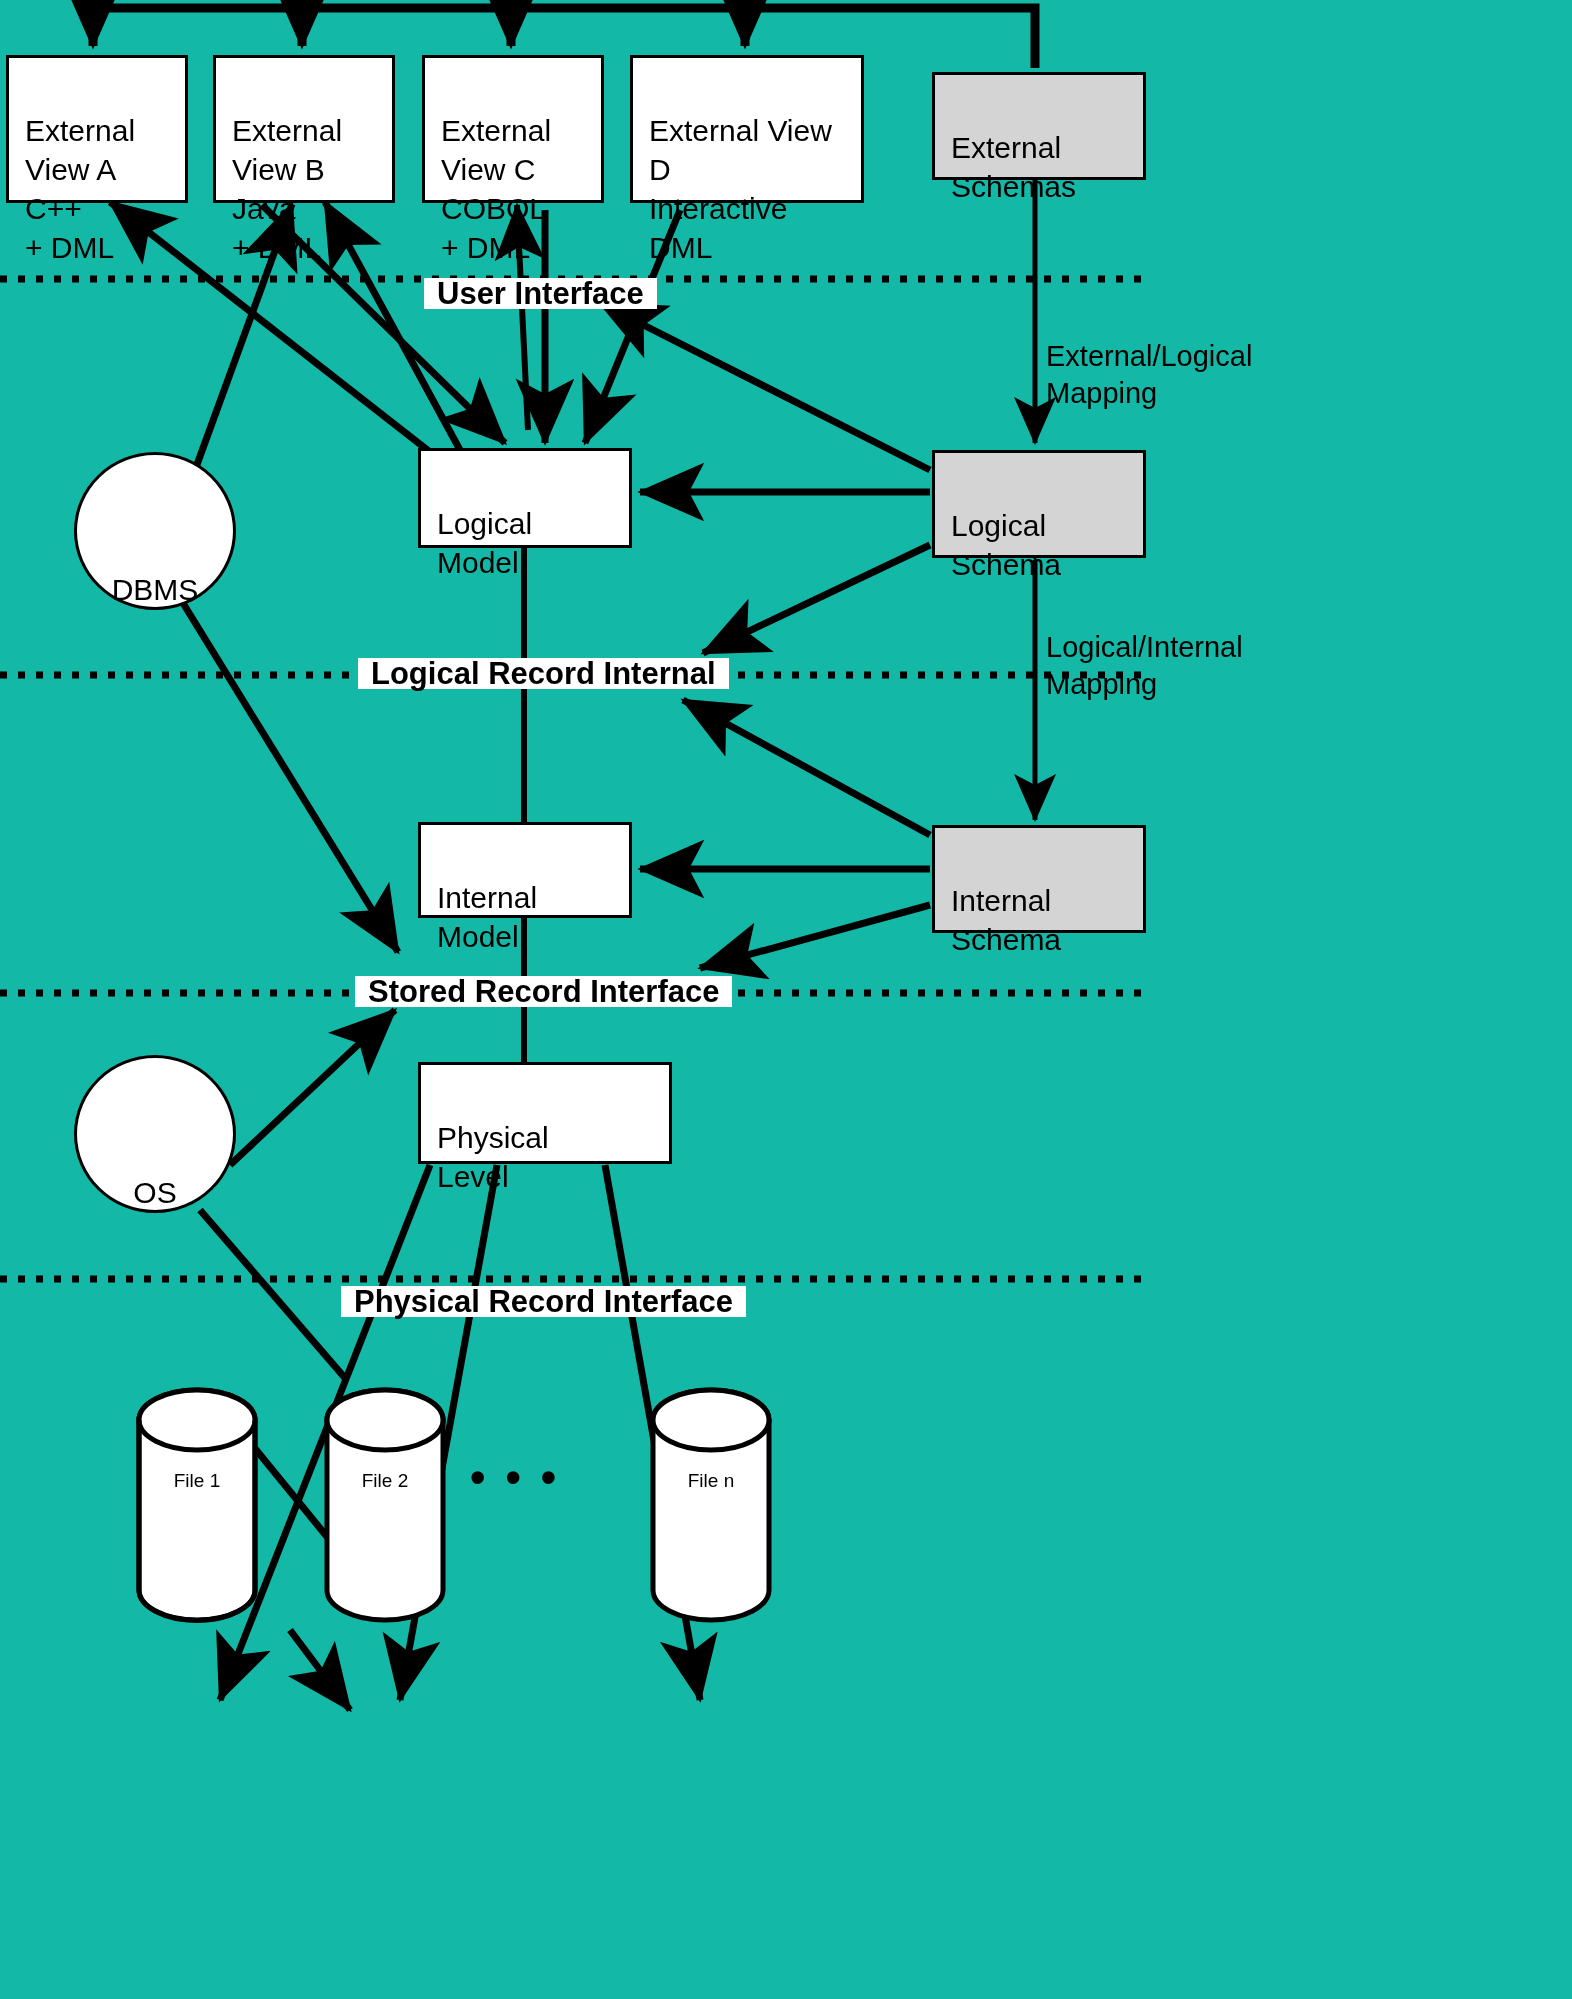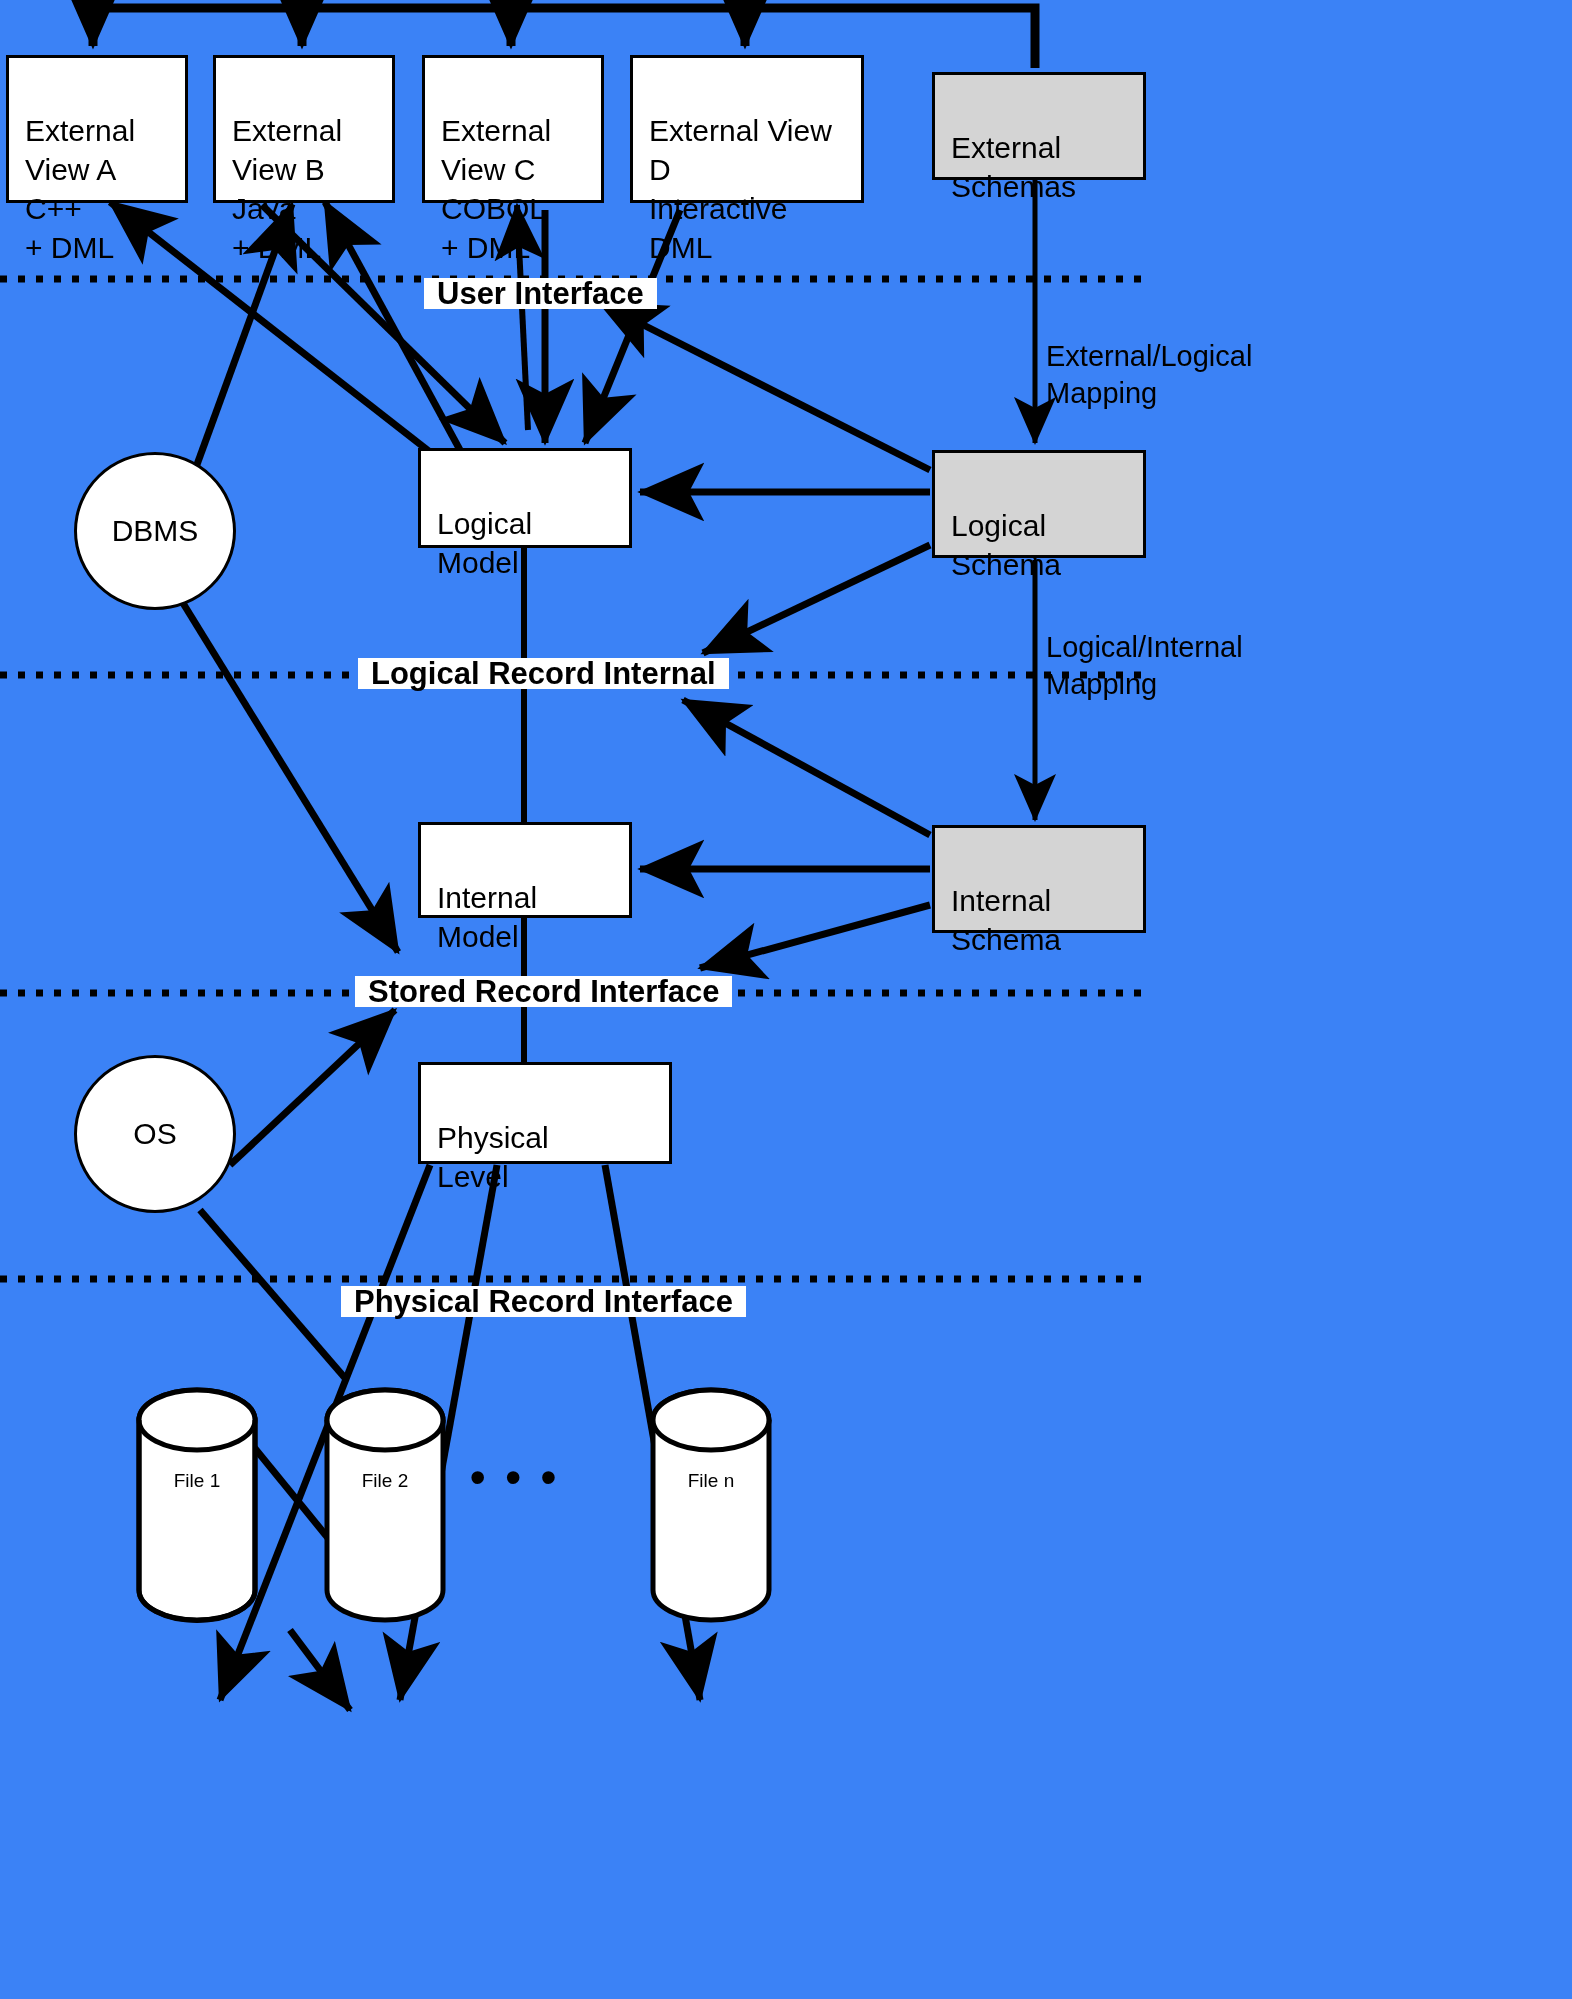--- a/index.html
+++ b/index.html
@@ -4,21 +4,21 @@
 <style>
   html, body {
     margin: 0;
     padding: 0;
     background: #ffffff;
   }
   #stage {
     position: relative;
     width: 1572px;
     height: 1999px;
-    background: #3b82f6;
+    background: #14b8a6;
     font-family: "Liberation Sans", sans-serif;
     overflow: hidden;
   }
   svg.layer {
     position: absolute;
     top: 0; left: 0;
     width: 1572px;
     height: 1999px;
   }
   .node-box {
@@ -35,21 +35,21 @@
   .node-box.shaded {
     background: #d4d4d4;
   }
   .circle-node {
     position: absolute;
     box-sizing: border-box;
     border: 3px solid #000;
     border-radius: 50%;
     background: #fff;
     display: flex;
-    align-items: center;
+    align-items: flex-end;
     justify-content: center;
     font-size: 30px;
     color: #000;
   }
   .band-label {
     position: absolute;
     font-size: 31px;
     font-weight: bold;
     color: #000;
     background: #ffffff;

